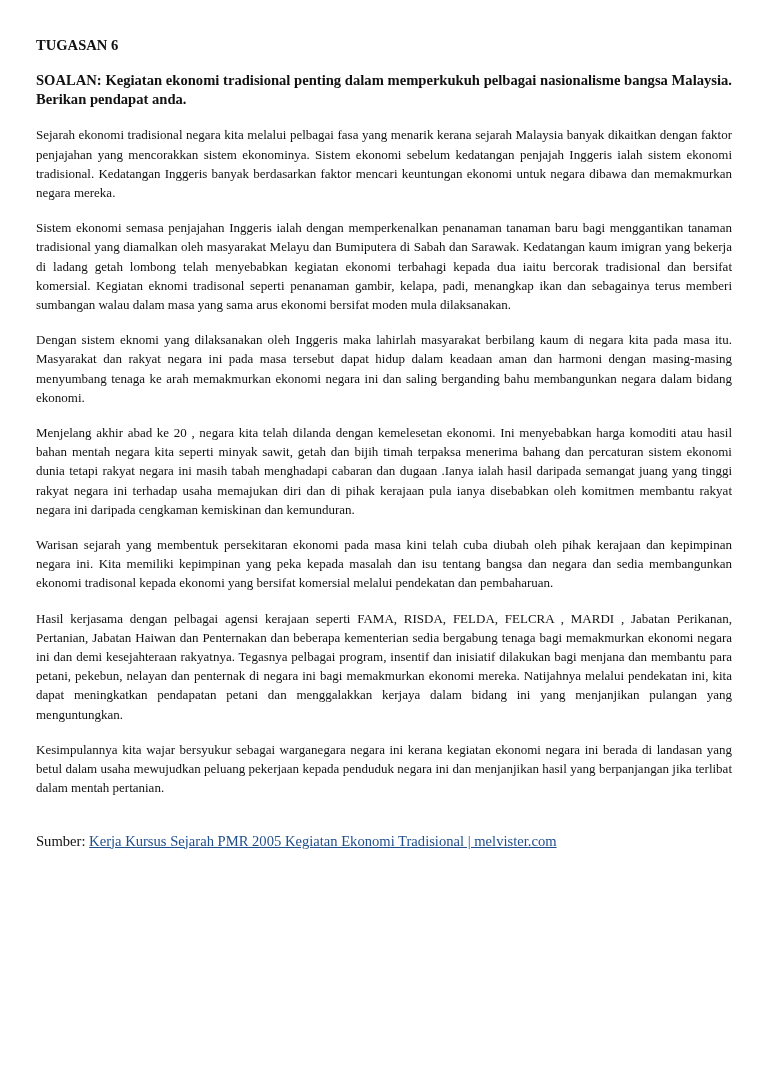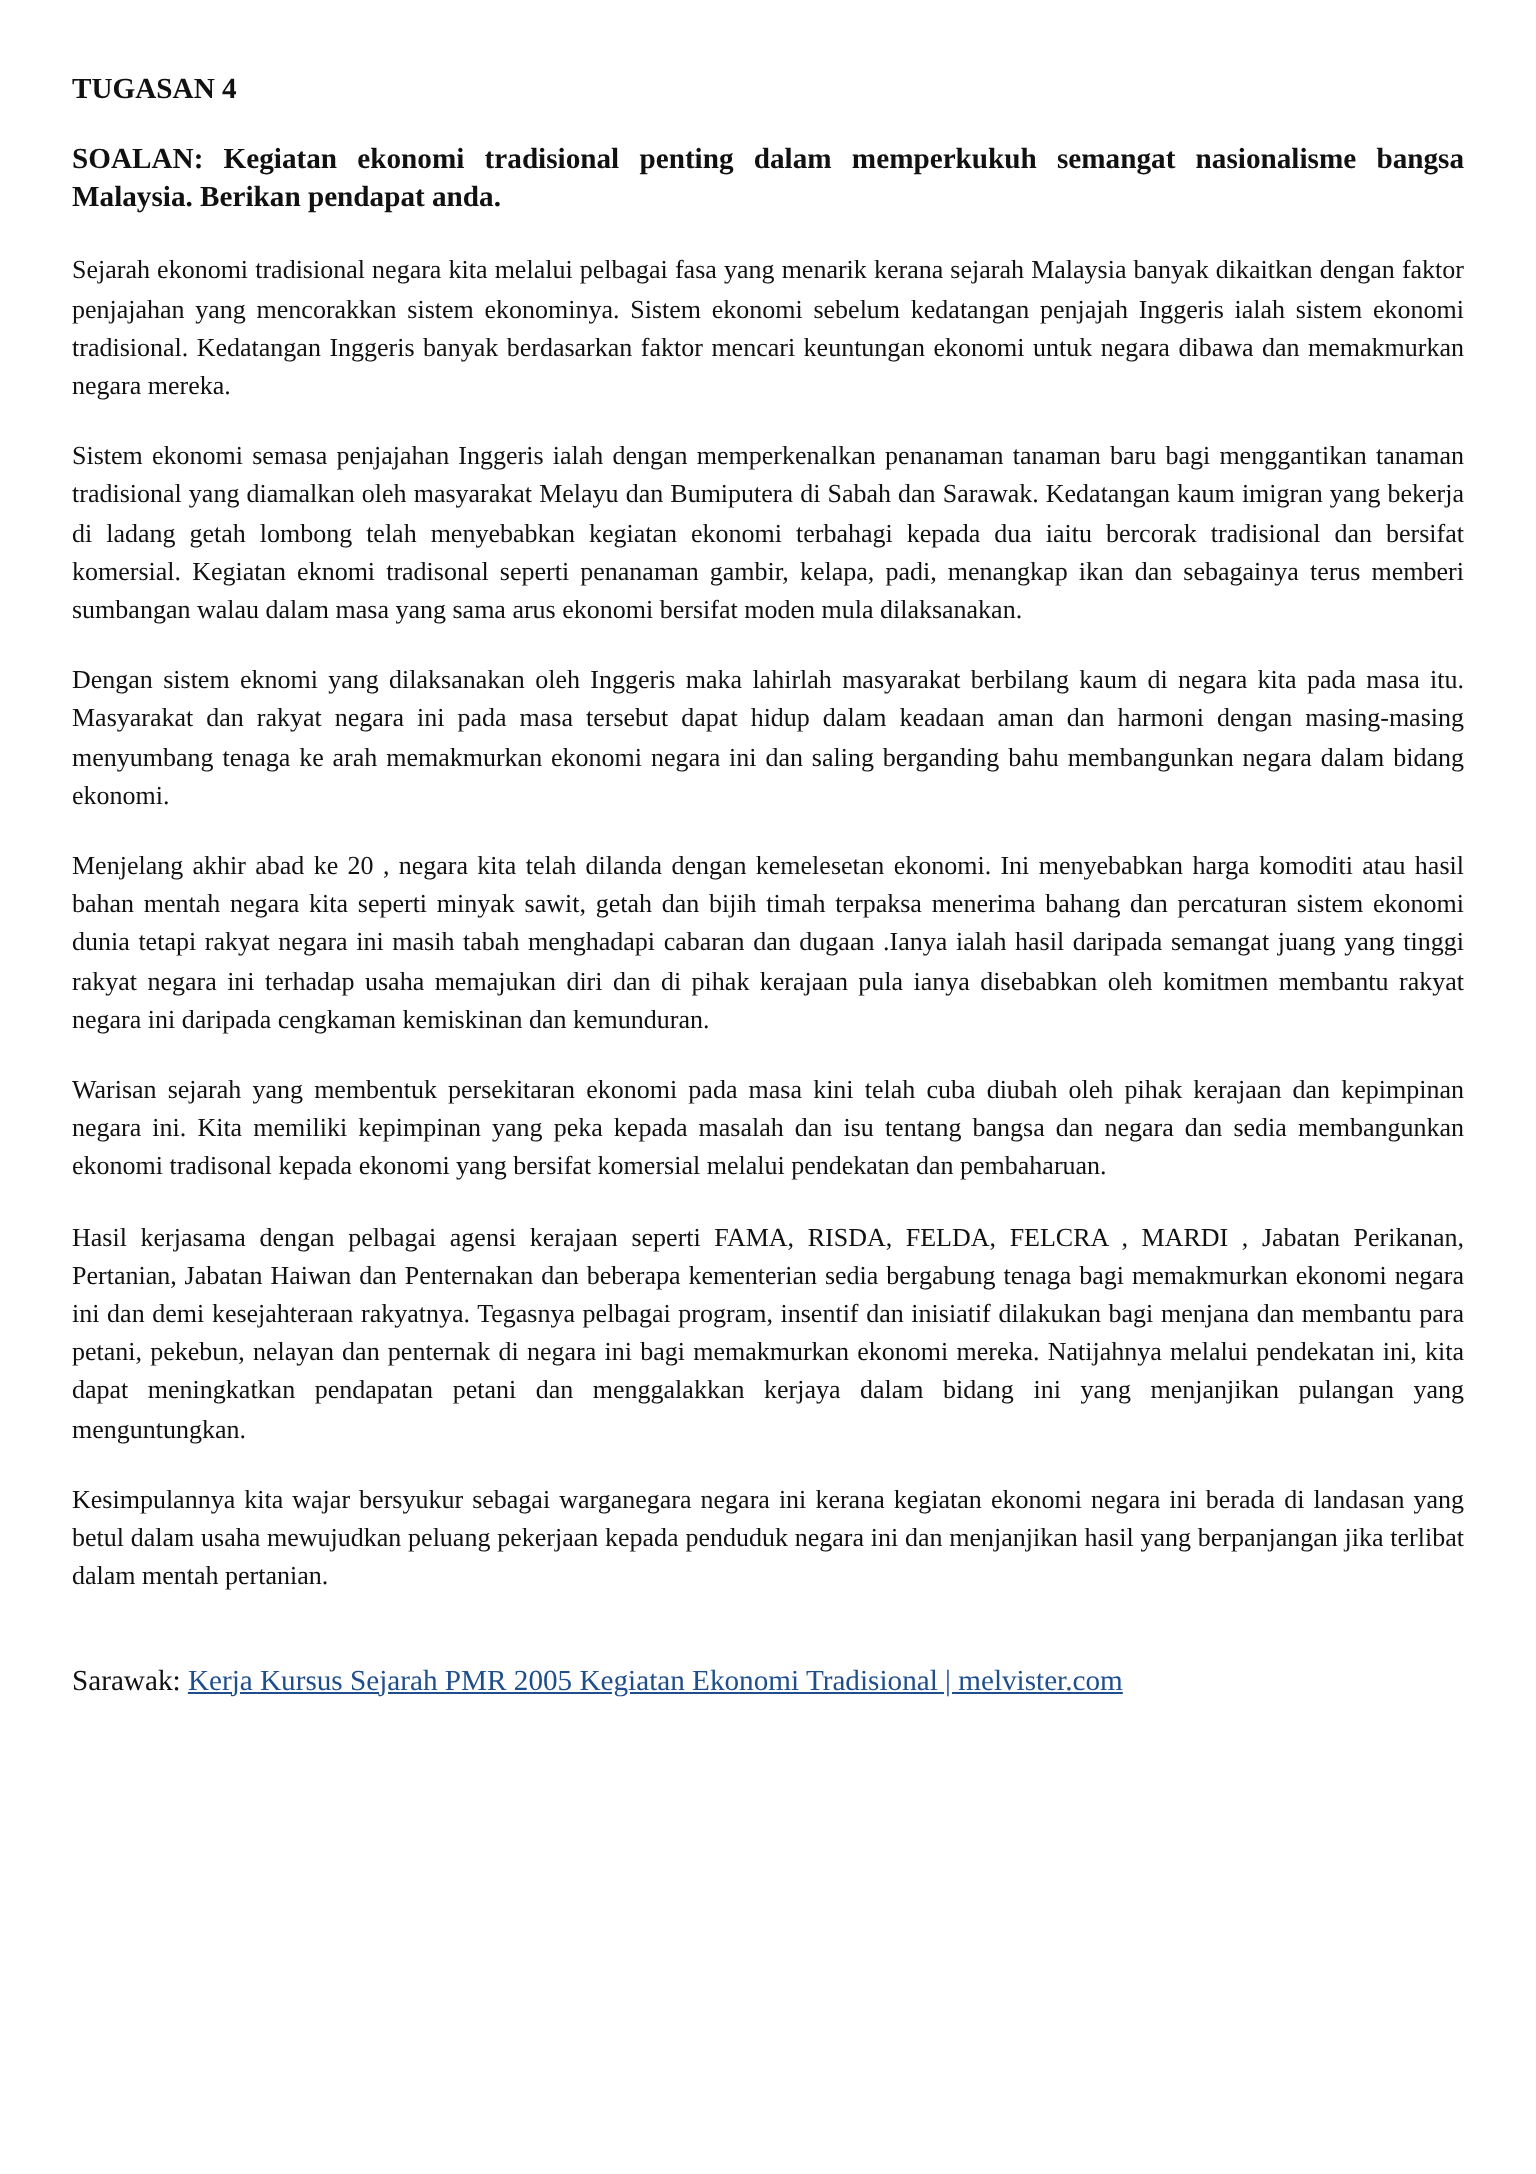--- a/index.html
+++ b/index.html
@@ -44,27 +44,27 @@
   }
   .source a {
     color: #1f4e8c;
     text-decoration: underline;
   }
 </style>
 </head>
 <body>
 
 <div class="page">
-  <div class="doc-title">TUGASAN 4</div>
-  <div class="question">SOALAN: Kegiatan ekonomi tradisional penting dalam memperkukuh semangat nasionalisme bangsa Malaysia. Berikan pendapat anda.</div>
+  <div class="doc-title">TUGASAN 6</div>
+  <div class="question">SOALAN: Kegiatan ekonomi tradisional penting dalam memperkukuh pelbagai nasionalisme bangsa Malaysia. Berikan pendapat anda.</div>
 
   <p class="para">Sejarah ekonomi tradisional negara kita melalui pelbagai fasa yang menarik kerana sejarah Malaysia banyak dikaitkan dengan faktor penjajahan yang mencorakkan sistem ekonominya. Sistem ekonomi sebelum kedatangan penjajah Inggeris ialah sistem ekonomi tradisional. Kedatangan Inggeris banyak berdasarkan faktor mencari keuntungan ekonomi untuk negara dibawa dan memakmurkan negara mereka.</p>
   <p class="para">Sistem ekonomi semasa penjajahan Inggeris ialah dengan memperkenalkan penanaman tanaman baru bagi menggantikan tanaman tradisional yang diamalkan oleh masyarakat Melayu dan Bumiputera di Sabah dan Sarawak. Kedatangan kaum imigran yang bekerja di ladang getah lombong telah menyebabkan kegiatan ekonomi terbahagi kepada dua iaitu bercorak tradisional dan bersifat komersial. Kegiatan eknomi tradisonal seperti penanaman gambir, kelapa, padi, menangkap ikan dan sebagainya terus memberi sumbangan walau dalam masa yang sama arus ekonomi bersifat moden mula dilaksanakan.</p>
   <p class="para">Dengan sistem eknomi yang dilaksanakan oleh Inggeris maka lahirlah masyarakat berbilang kaum di negara kita pada masa itu. Masyarakat dan rakyat negara ini pada masa tersebut dapat hidup dalam keadaan aman dan harmoni dengan masing-masing menyumbang tenaga ke arah memakmurkan ekonomi negara ini dan saling berganding bahu membangunkan negara dalam bidang ekonomi.</p>
   <p class="para">Menjelang akhir abad ke 20 , negara kita telah dilanda dengan kemelesetan ekonomi. Ini menyebabkan harga komoditi atau hasil bahan mentah negara kita seperti minyak sawit, getah dan bijih timah terpaksa menerima bahang dan percaturan sistem ekonomi dunia tetapi rakyat negara ini masih tabah menghadapi cabaran dan dugaan .Ianya ialah hasil daripada semangat juang yang tinggi rakyat negara ini terhadap usaha memajukan diri dan di pihak kerajaan pula ianya disebabkan oleh komitmen membantu rakyat negara ini daripada cengkaman kemiskinan dan kemunduran.</p>
   <p class="para">Warisan sejarah yang membentuk persekitaran ekonomi pada masa kini telah cuba diubah oleh pihak kerajaan dan kepimpinan negara ini. Kita memiliki kepimpinan yang peka kepada masalah dan isu tentang bangsa dan negara dan sedia membangunkan ekonomi tradisonal kepada ekonomi yang bersifat komersial melalui pendekatan dan pembaharuan.</p>
   <p class="para">Hasil kerjasama dengan pelbagai agensi kerajaan seperti FAMA, RISDA, FELDA, FELCRA , MARDI , Jabatan Perikanan, Pertanian, Jabatan Haiwan dan Penternakan dan beberapa kementerian sedia bergabung tenaga bagi memakmurkan ekonomi negara ini dan demi kesejahteraan rakyatnya. Tegasnya pelbagai program, insentif dan inisiatif dilakukan bagi menjana dan membantu para petani, pekebun, nelayan dan penternak di negara ini bagi memakmurkan ekonomi mereka. Natijahnya melalui pendekatan ini, kita dapat meningkatkan pendapatan petani dan menggalakkan kerjaya dalam bidang ini yang menjanjikan pulangan yang menguntungkan.</p>
   <p class="para">Kesimpulannya kita wajar bersyukur sebagai warganegara negara ini kerana kegiatan ekonomi negara ini berada di landasan yang betul dalam usaha mewujudkan peluang pekerjaan kepada penduduk negara ini dan menjanjikan hasil yang berpanjangan jika terlibat dalam mentah pertanian.</p>
 
   <div class="source">
-    <span>Sarawak: </span><a style="color: rgb(31, 78, 140);">Kerja Kursus Sejarah PMR 2005 Kegiatan Ekonomi Tradisional | melvister.com</a>
+    <span>Sumber: </span><a style="color: rgb(31, 78, 140);">Kerja Kursus Sejarah PMR 2005 Kegiatan Ekonomi Tradisional | melvister.com</a>
   </div>
 </div>
 
 </body></html>

